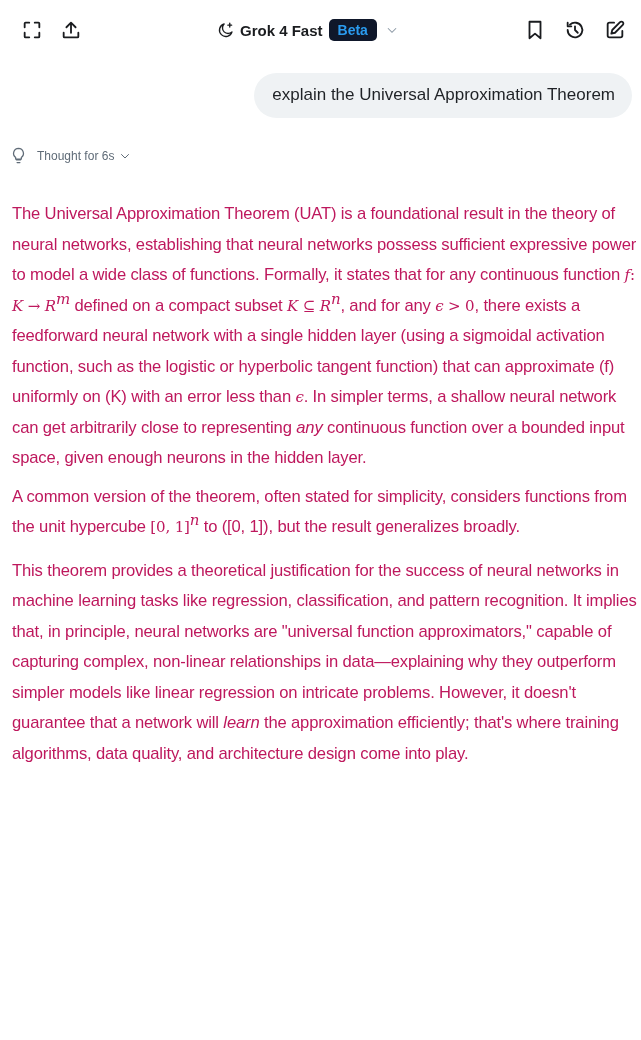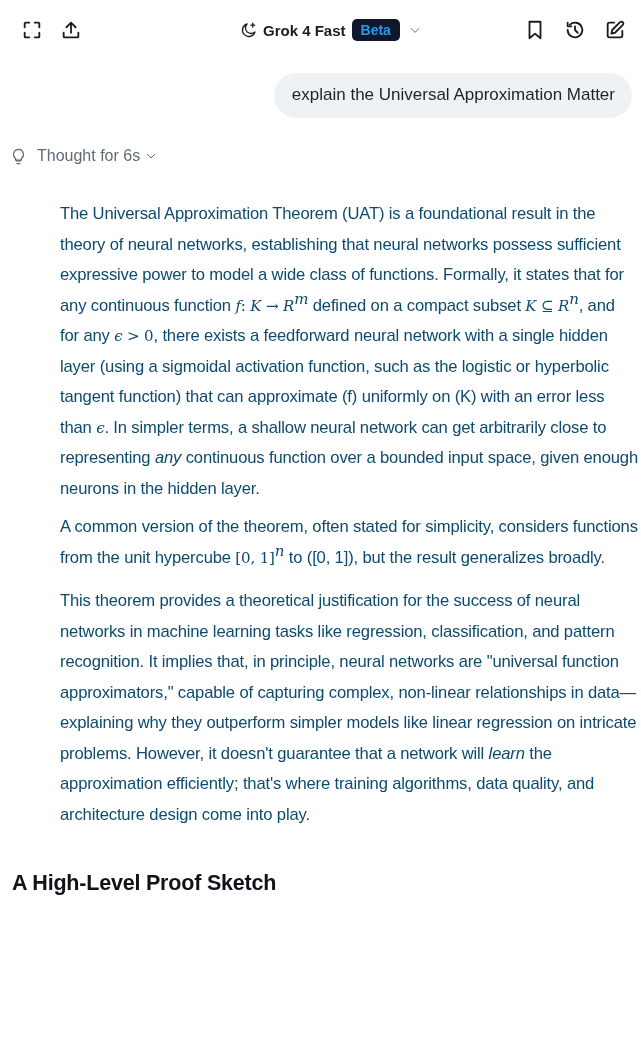--- a/index.html
+++ b/index.html
@@ -3,36 +3,36 @@
   <meta charset="utf-8">
   <style>
     * { box-sizing: border-box; margin: 0; padding: 0; }
     html, body { width: 641px; height: 1040px; overflow: hidden; background: #ffffff; }
     body { font-family: "Liberation Sans", "DejaVu Sans", sans-serif; color: #1a1c1f; position: relative; }
 
     .header { position: absolute; top: 0; left: 0; width: 641px; height: 60px; }
     .hicon { position: absolute; top: 18px; width: 24px; height: 24px; display: flex; align-items: center; justify-content: center; cursor: pointer; }
     .hicon svg { width: 22px; height: 22px; stroke: #1a1c1f; fill: none; stroke-width: 2; stroke-linecap: round; stroke-linejoin: round; }
 
-    .model { position: absolute; top: 17px; left: 240px; height: 26px; display: flex; align-items: center; cursor: pointer; }
+    .model { position: absolute; top: 17px; left: 217px; height: 26px; display: flex; align-items: center; cursor: pointer; }
     .model .moon svg { width: 18px; height: 18px; stroke: #1a1c1f; fill: none; stroke-width: 1.8; stroke-linecap: round; stroke-linejoin: round; display: block; }
     .model .name { font-weight: bold; font-size: 15px; margin-left: 5px; color: #1a1c1f; }
     .model .badge { margin-left: 6px; background: #0f172a; color: #2a9bef; font-weight: bold; font-size: 14px; padding: 3px 9px; border-radius: 5px; }
     .model .chev svg { width: 14px; height: 14px; stroke: #8b98a5; fill: none; stroke-width: 1.8; margin-left: 8px; display: block; }
 
     .user-bubble { position: absolute; top: 73px; right: 9px; background: #eff2f4; border-radius: 24px; padding: 12px 17px 13px 18px; font-size: 17px; color: #1f2226; }
 
-    .thought { position: absolute; top: 147px; left: 10px; display: flex; align-items: center; color: #5f6b77; font-size: 16px; cursor: pointer; }
+    .thought { position: absolute; top: 147px; left: 10px; display: flex; align-items: center; color: #5f6b77; font-size: 12px; cursor: pointer; }
     .thought svg { width: 17px; height: 17px; stroke: #5f6b77; fill: none; stroke-width: 1.8; stroke-linecap: round; stroke-linejoin: round; display: block; }
     .thought .tlabel { margin-left: 10px; }
     .thought .tchev svg { width: 12px; height: 12px; margin-left: 5px; stroke-width: 2; }
 
     .content { position: absolute; top: 186px; left: 12px; width: 626px; }
     h2 { font-size: 21.5px; font-weight: bold; color: #0f1419; line-height: 30px; letter-spacing: -0.2px; }
-    p { font-size: 16.6px; line-height: 30.5px; color: #0c4a6e; letter-spacing: -0.15px; margin-left: 48px; }
+    p { font-size: 16.6px; line-height: 30.5px; color: #be185d; letter-spacing: -0.15px; }
     .math { font-family: "DejaVu Serif", "Liberation Serif", serif; font-style: italic; font-size: 15px; }
     .mathu { font-family: "DejaVu Serif", "Liberation Serif", serif; font-size: 15px; }
     sup { font-size: 10px; line-height: 0; }
     em { font-style: italic; }
   </style>
 </head>
 <body>
 
 <div class="header">
   <div class="hicon" style="left:20px;">
@@ -75,32 +75,31 @@
       </svg>
   </div>
   <div class="hicon" style="left:603px;">
     <svg viewBox="0 0 24 24">
         <path d="M11 4H6a2 2 0 0 0-2 2v12a2 2 0 0 0 2 2h12a2 2 0 0 0 2-2v-5"></path>
         <path d="M17.5 3.5a2.1 2.1 0 0 1 3 3L12 15l-4 1 1-4z"></path>
       </svg>
   </div>
 </div>
 
-<div class="user-bubble">explain the Universal Approximation Matter</div>
+<div class="user-bubble">explain the Universal Approximation Theorem</div>
 
 <div class="thought">
   <svg viewBox="0 0 24 24">
       <path d="M9 18h6M10 22h4M12 2a7 7 0 0 0-4 12.7V17h8v-2.3A7 7 0 0 0 12 2z"></path>
     </svg>
   <span class="tlabel">Thought for 6s</span>
   <span class="tchev">
     <svg viewBox="0 0 24 24">
         <path d="M5 9l7 7 7-7"></path>
       </svg>
   </span>
 </div>
 
 <div class="content">
   <p style="margin-top:13px;"><span>The Universal Approximation Theorem (UAT) is a foundational result in the theory of neural networks, establishing that neural networks possess sufficient expressive power to model a wide class of functions. Formally, it states that for any continuous function </span><span class="math">f</span><span class="mathu">: </span><span class="math">K</span><span class="mathu"> → </span><span class="math">R</span><sup class="math">m</sup><span> defined on a compact subset </span><span class="math">K</span><span class="mathu"> ⊆ </span><span class="math">R</span><sup class="math">n</sup><span>, and for any </span><span class="math">ϵ</span><span class="mathu"> &gt; 0</span><span>, there exists a feedforward neural network with a single hidden layer (using a sigmoidal activation function, such as the logistic or hyperbolic tangent function) that can approximate (f) uniformly on (K) with an error less than </span><span class="math">ϵ</span><span>. In simpler terms, a shallow neural network can get arbitrarily close to representing </span><em>any</em><span> continuous function over a bounded input space, given enough neurons in the hidden layer.</span></p>
   <p style="margin-top:8px;"><span>A common version of the theorem, often stated for simplicity, considers functions from the unit hypercube </span><span class="mathu">[0, 1]</span><sup class="math">n</sup><span> to ([0, 1]), but the result generalizes broadly.</span></p>
   <p style="margin-top:13px;"><span>This theorem provides a theoretical justification for the success of neural networks in machine learning tasks like regression, classification, and pattern recognition. It implies that, in principle, neural networks are "universal function approximators," capable of capturing complex, non-linear relationships in data—explaining why they outperform simpler models like linear regression on intricate problems. However, it doesn't guarantee that a network will </span><em>learn</em><span> the approximation efficiently; that's where training algorithms, data quality, and architecture design come into play.</span></p>
-  <h2 style="margin-top:38px;">A High-Level Proof Sketch</h2>
 </div>
 
 </body></html>

